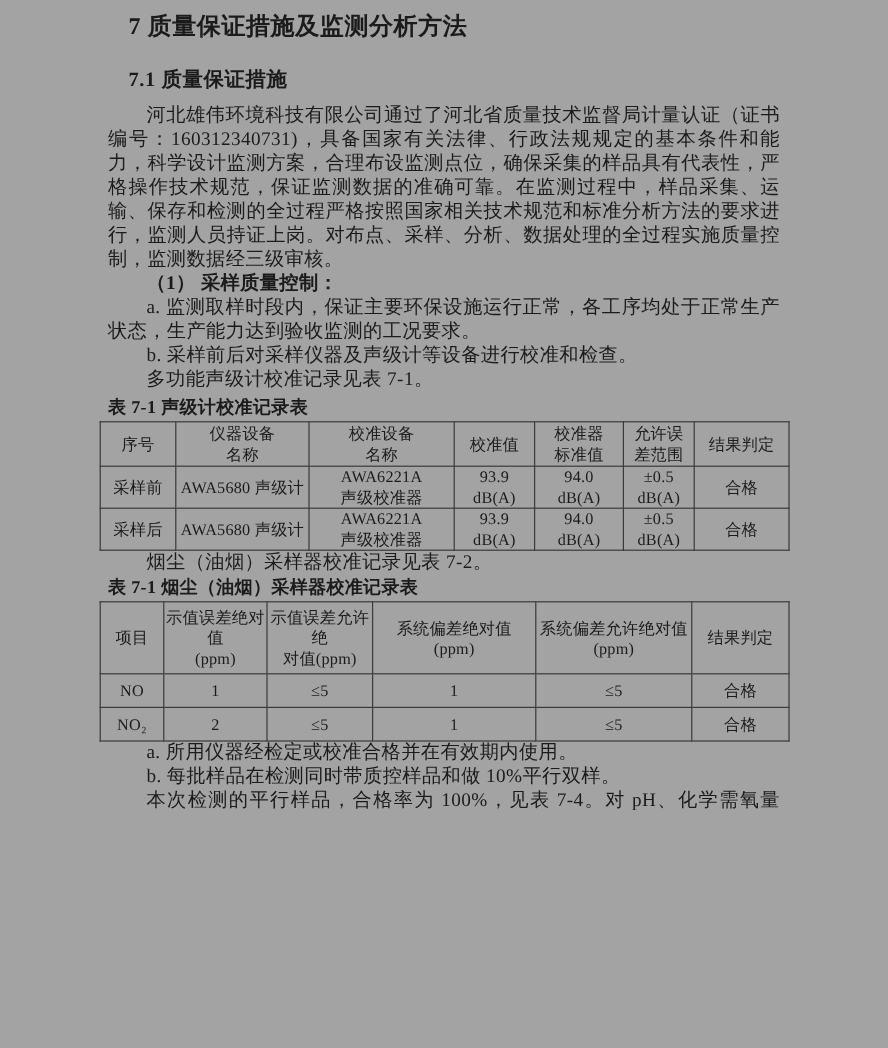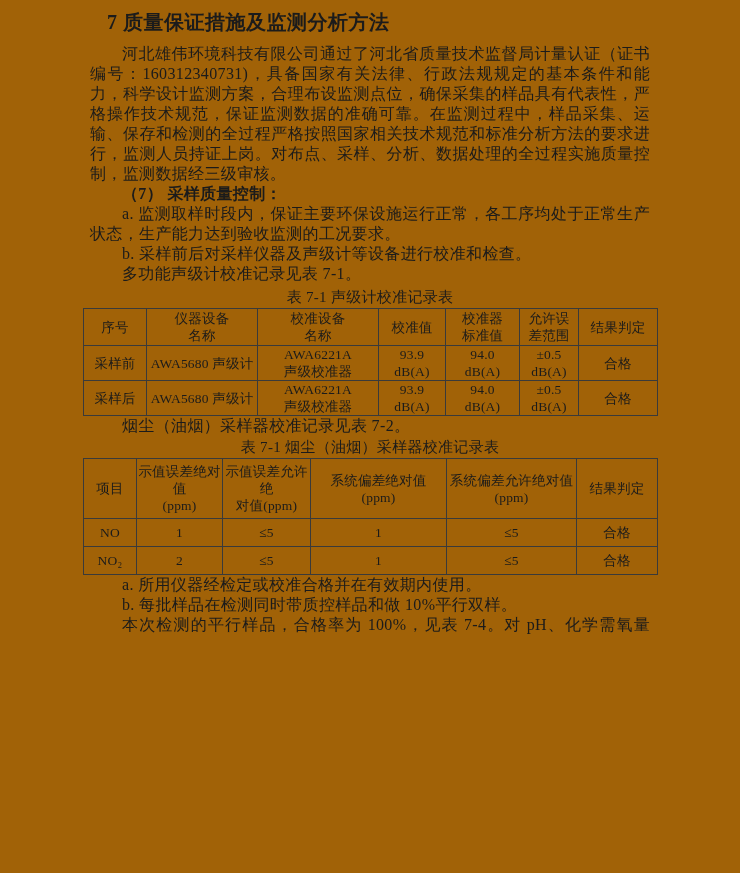--- a/index.html
+++ b/index.html
@@ -1,19 +1,19 @@
 <!DOCTYPE html>
 <html><head>
 <meta charset="utf-8">
 <style>
   html,body { margin:0; padding:0; background:#ffffff; }
   .page {
     position:relative;
     width:740px; height:873px;
-    background:#a16207;
+    background:#a3a3a3;
     overflow:hidden;
     font-family:"Liberation Serif","DejaVu Serif",serif;
     color:#1b1b1b;
     box-sizing:border-box;
   }
   .inner { padding:8px 90px 0 90px; }
 
   h1.doc-title {
     font-size:20px; line-height:28px; font-weight:bold;
     margin:0 0 0 17px; letter-spacing:0.5px;
@@ -25,22 +25,22 @@
   p.body {
     font-size:16px; line-height:20px; margin:0;
     text-align:justify; letter-spacing:0.35px;
   }
   p.first { margin-top:8px; }
   .ind { text-indent:2em; }
   .bold { font-weight:bold; }
   .jlast { text-align-last:justify; }
 
   p.tbl-caption {
-    font-size:15px; line-height:22px; font-weight:normal;
-    text-align:center; margin:2px 0 0 0; letter-spacing:0.3px;
+    font-size:15px; line-height:22px; font-weight:bold;
+    text-align:left; margin:2px 0 0 0; letter-spacing:0.3px;
   }
   p.tbl-caption.c2 { margin-top:0; }
 
   table.cal {
     border-collapse:collapse; table-layout:fixed;
     width:574px; margin-left:-7px;
   }
   table.cal th, table.cal td {
     border:1px solid #3a3a3a;
     text-align:center; vertical-align:middle;
@@ -57,24 +57,25 @@
   .intro-t2 { margin-top:7px; }
   .sec2 { margin-top:10px; }
 </style>
 </head>
 <body>
 
 <div class="page">
   <div class="inner">
 
     <h1 class="doc-title">7 质量保证措施及监测分析方法</h1>
+    <h2 class="doc-subtitle">7.1 质量保证措施</h2>
 
     <p class="body ind first">河北雄伟环境科技有限公司通过了河北省质量技术监督局计量认证（证书编号：160312340731)，具备国家有关法律、行政法规规定的基本条件和能力，科学设计监测方案，合理布设监测点位，确保采集的样品具有代表性，严格操作技术规范，保证监测数据的准确可靠。在监测过程中，样品采集、运输、保存和检测的全过程严格按照国家相关技术规范和标准分析方法的要求进行，监测人员持证上岗。对布点、采样、分析、数据处理的全过程实施质量控制，监测数据经三级审核。</p>
 
-    <p class="body ind bold">（7） 采样质量控制：</p>
+    <p class="body ind bold">（1） 采样质量控制：</p>
     <p class="body ind">a. 监测取样时段内，保证主要环保设施运行正常，各工序均处于正常生产状态，生产能力达到验收监测的工况要求。</p>
     <p class="body ind">b. 采样前后对采样仪器及声级计等设备进行校准和检查。</p>
     <p class="body ind">多功能声级计校准记录见表 7-1。</p>
 
     <p class="tbl-caption">表 7-1 声级计校准记录表</p>
     <table class="cal t1">
       <colgroup>
         <col style="width:63px">
           <col style="width:111px">
           <col style="width:121px">

